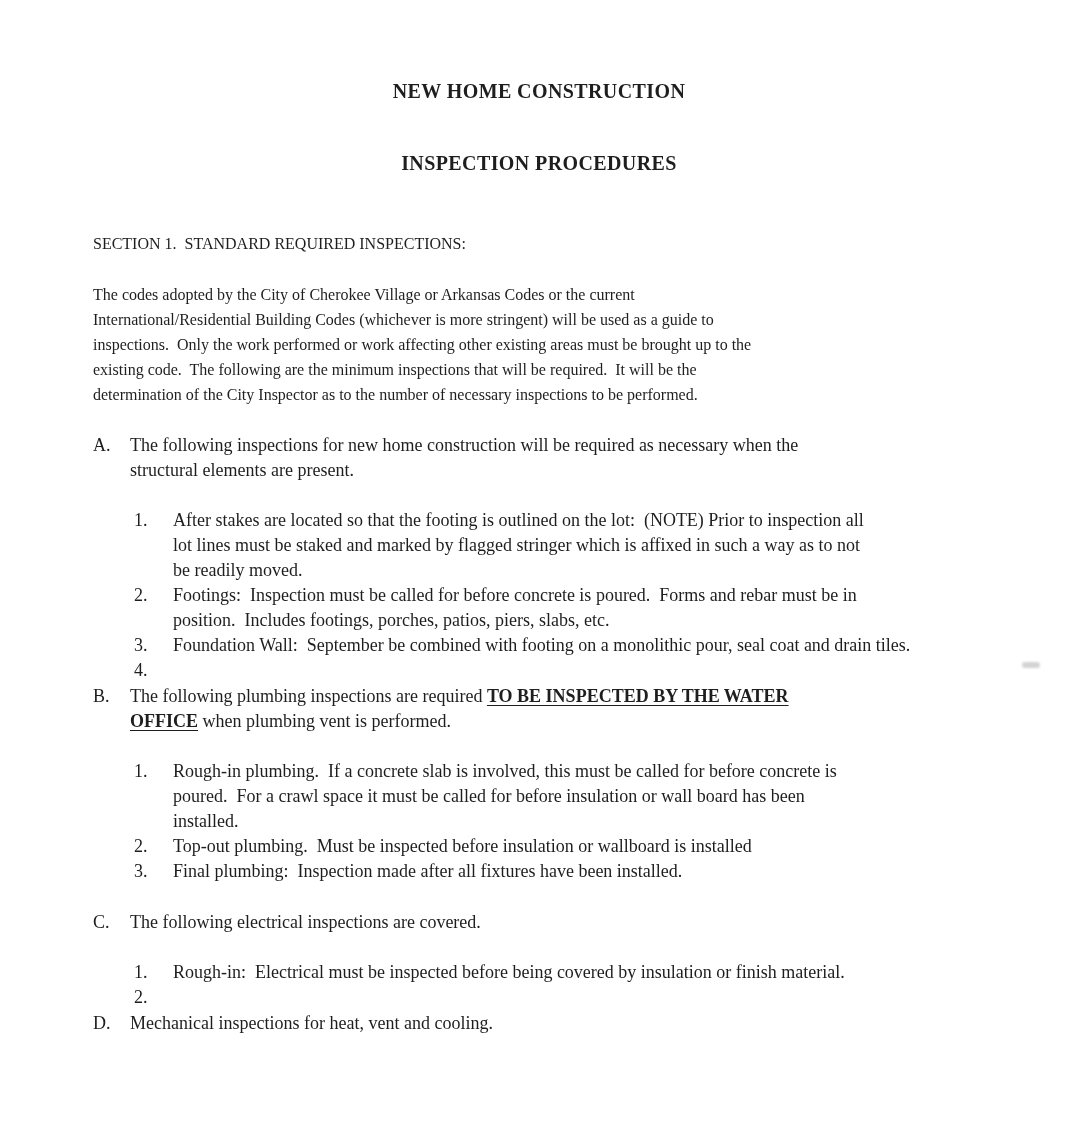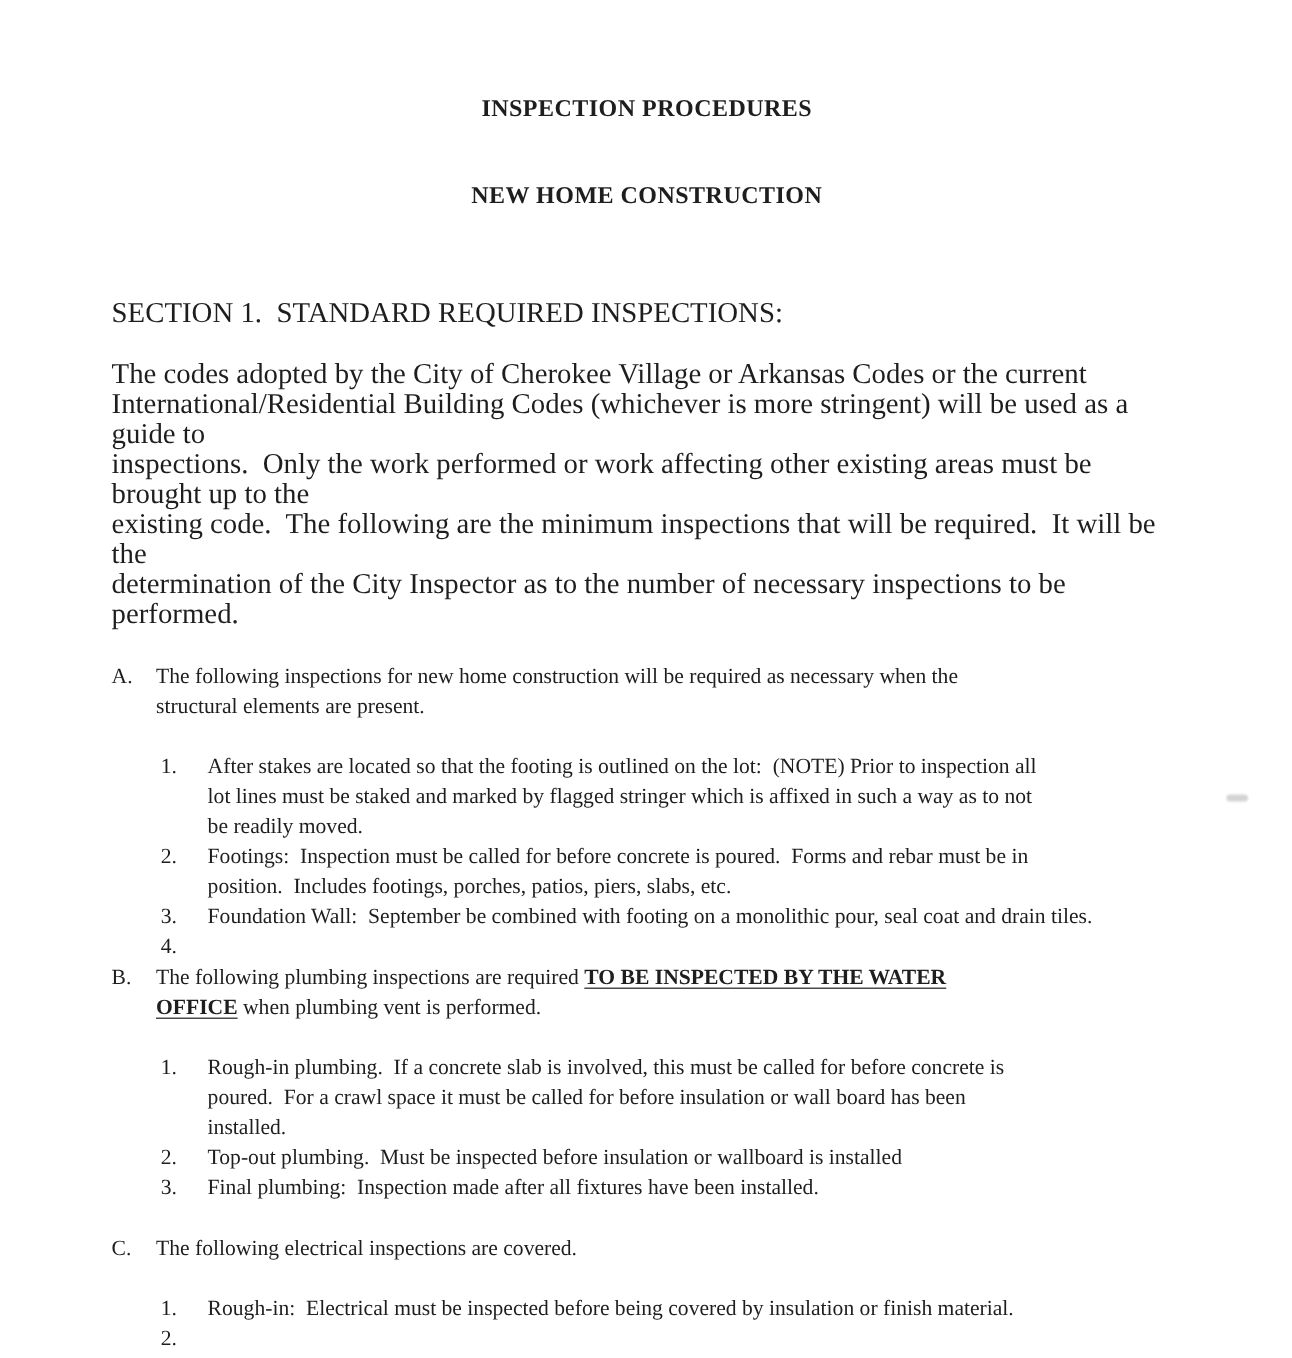--- a/index.html
+++ b/index.html
@@ -21,28 +21,28 @@
   }
   .doc-title {
     text-align: center;
     font-weight: bold;
     font-size: 20px;
     line-height: 24px;
     letter-spacing: 0.4px;
     white-space: pre-wrap;
   }
   .section-heading {
-    margin-top: 26px;
-    font-size: 24px;
+    margin-top: 8px;
+    font-size: 16px;
     line-height: 25px;
     white-space: pre-wrap;
   }
   .intro {
     margin-top: 26px;
-    font-size: 24px;
+    font-size: 16px;
     line-height: 25px;
     white-space: pre-wrap;
   }
   .section {
     position: relative;
     margin-top: 26px;
     padding-left: 37px;
     font-size: 18px;
     line-height: 25px;
   }
@@ -82,22 +82,22 @@
     border-radius: 3px;
     filter: blur(1px);
   }
 </style>
 </head>
 <body>
 
 <div class="page">
 
   <div class="doc-title">
+    <div>NEW HOME CONSTRUCTION</div>
     <div>INSPECTION PROCEDURES</div>
-    <div>NEW HOME CONSTRUCTION</div>
   </div>
 
   <div class="section-heading">SECTION 1.  STANDARD REQUIRED INSPECTIONS:</div>
 
   <div class="intro">The codes adopted by the City of Cherokee Village or Arkansas Codes or the current
 International/Residential Building Codes (whichever is more stringent) will be used as a guide to
 inspections.  Only the work performed or work affecting other existing areas must be brought up to the
 existing code.  The following are the minimum inspections that will be required.  It will be the
 determination of the City Inspector as to the number of necessary inspections to be performed.</div>
 

